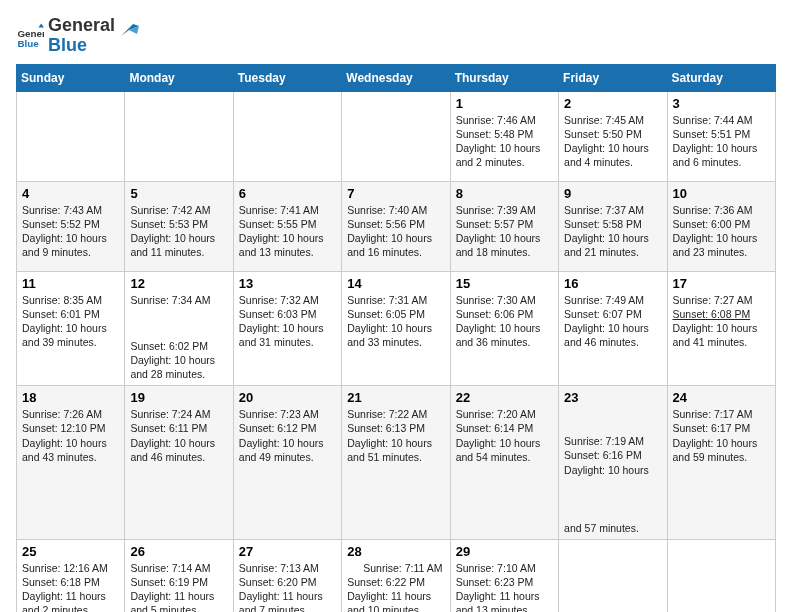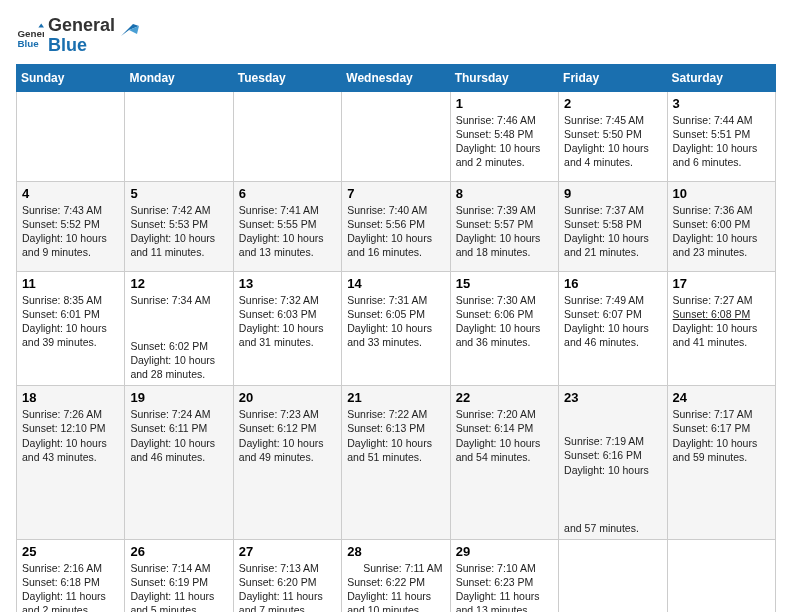--- a/index.html
+++ b/index.html
@@ -346,21 +346,21 @@
             <span style="display: block;">Sunset: 6:17 PM</span>
             <span style="display: block;">Daylight: 10 hours</span>
             <span style="display: block;">and 59 minutes.</span>
           </div>
         </td>
       </tr>
       <tr>
         <td style="background: rgb(255, 255, 255);">
           <span class="day-num">25</span>
           <div class="day-info">
-            <span style="display: block;">Sunrise: 2:16 AM</span>
+            <span style="display: block;">Sunrise: 12:16 AM</span>
             <span style="display: block;">Sunset: 6:18 PM</span>
             <span style="display: block;">Daylight: 11 hours</span>
             <span style="display: block;">and 2 minutes.</span>
           </div>
         </td>
         <td style="background: rgb(255, 255, 255);">
           <span class="day-num">26</span>
           <div class="day-info">
             <span style="display: block;">Sunrise: 7:14 AM</span>
             <span style="display: block;">Sunset: 6:19 PM</span>

